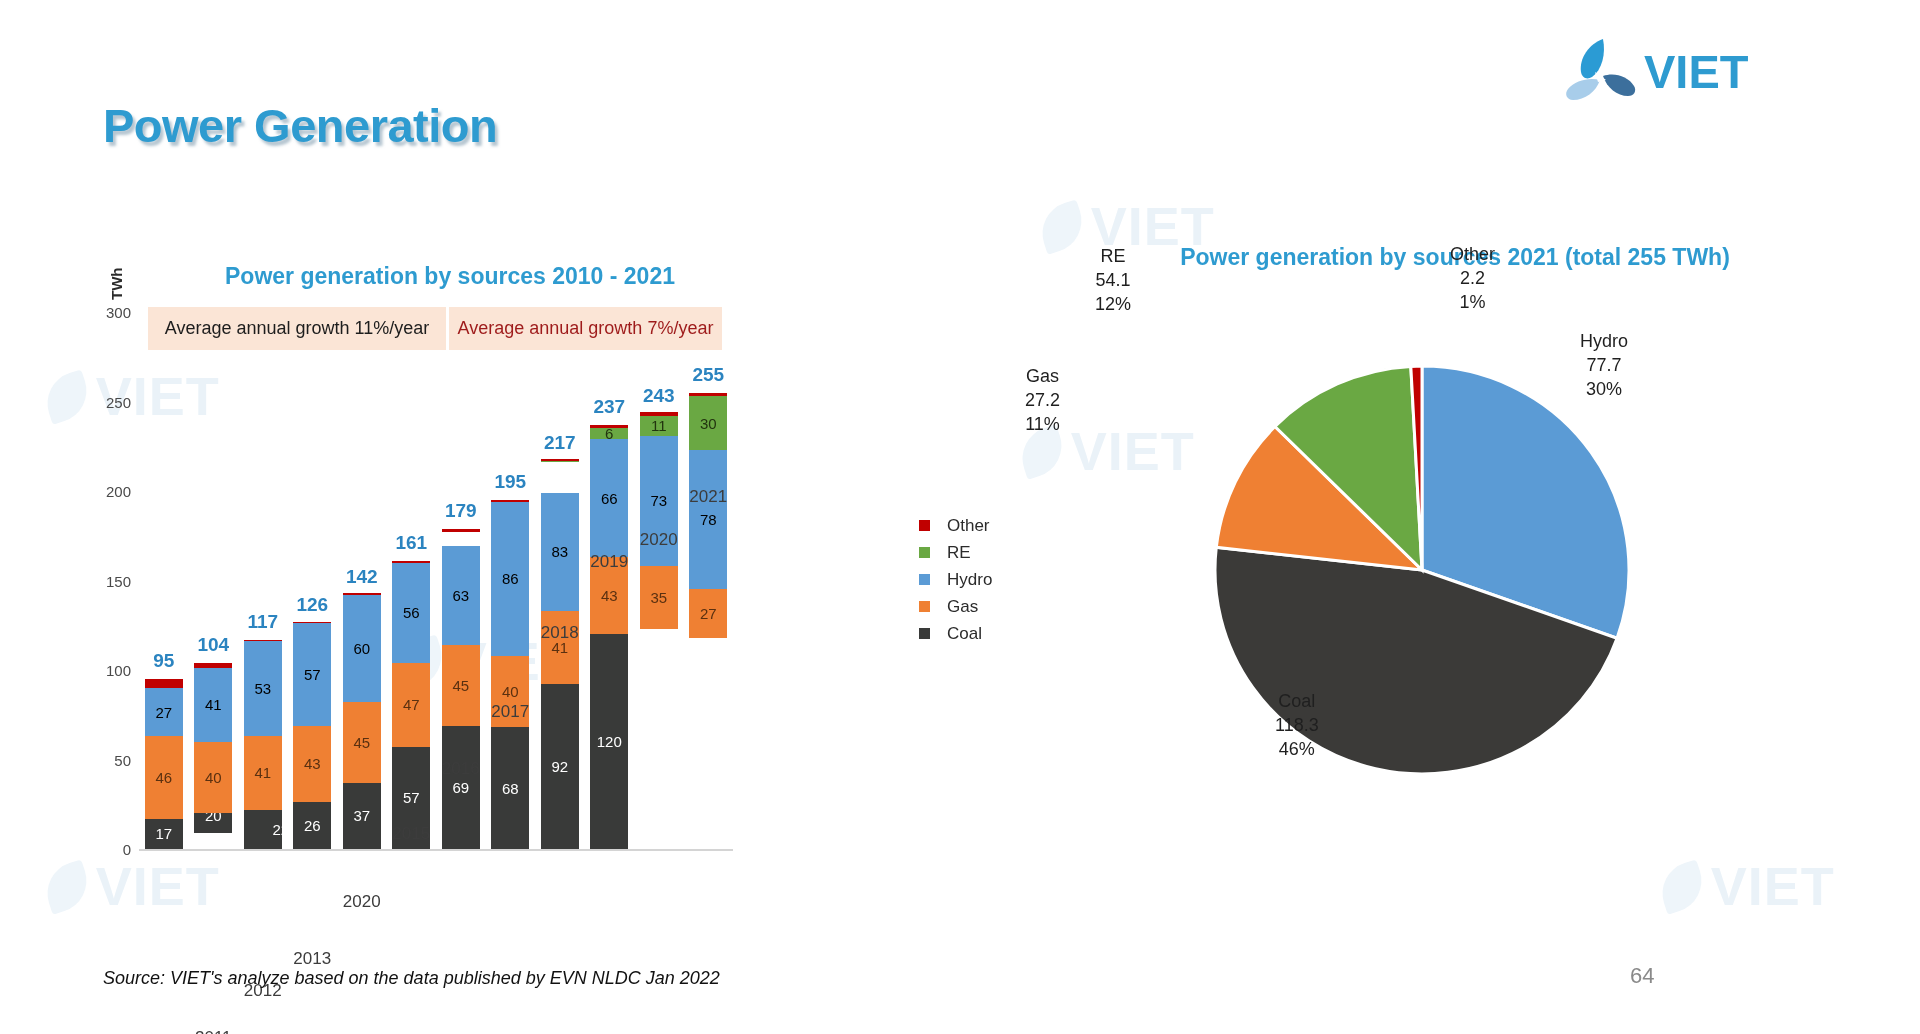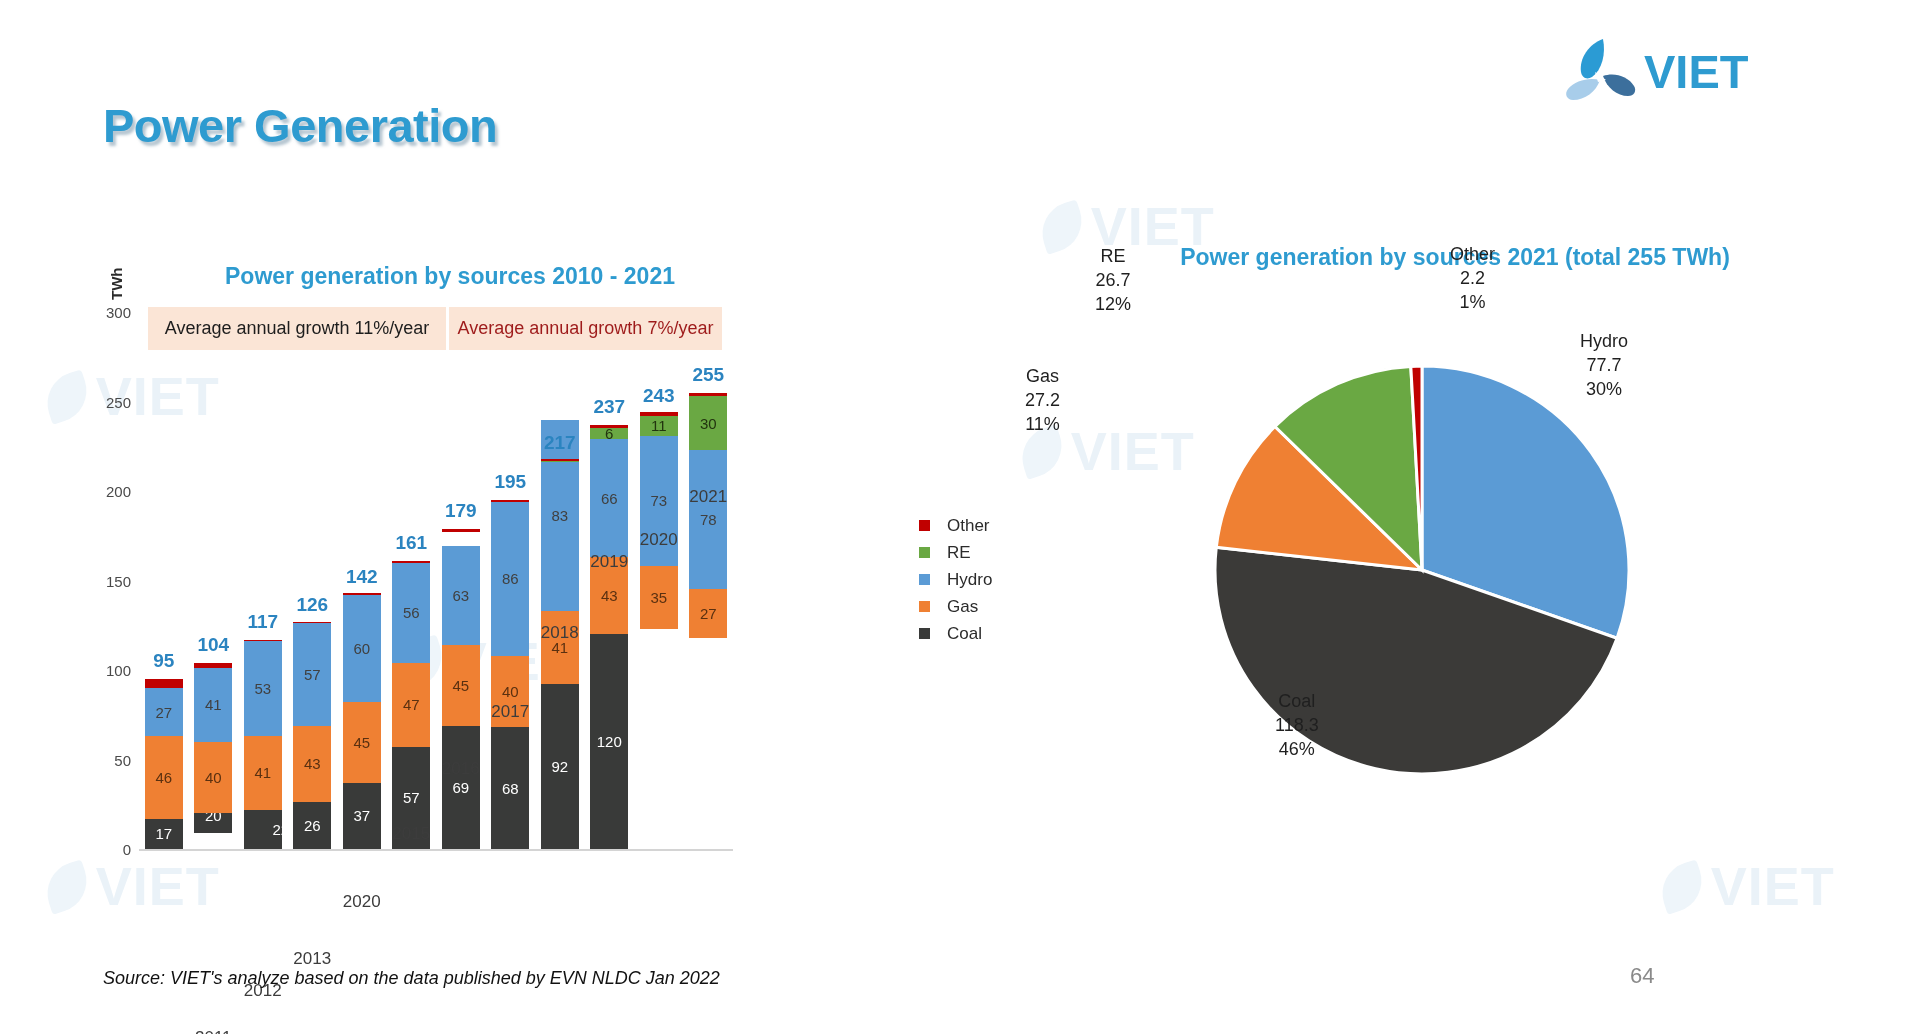--- a/index.html
+++ b/index.html
@@ -107,21 +107,21 @@
   .seg {
     position: absolute;
     left: 0; width: 100%;
     box-sizing: border-box;
     display: flex; align-items: center; justify-content: center;
     font-size: 15px;
     overflow: hidden;
   }
   .seg.coal  { background: #393a39; color: #ffffff; }
   .seg.gas   { background: #ef8033; color: #5a3010; }
-  .seg.hydro { background: #5b9bd5; color: #404040; }
+  .seg.hydro { background: #5b9bd5; color: #000000; }
   .seg.re    { background: #6aa843; color: #22340f; }
   .seg.other { background: #c00000; color: #ffffff; font-size: 12px; }
   .seg .v { line-height: 1; }
   .bar-total {
     position: absolute;
     left: 50%; transform: translateX(-50%);
     font-size: 19px; font-weight: bold; color: #2b84c0;
     white-space: nowrap;
   }
   .xlabel {
@@ -307,21 +307,21 @@
       <div class="bar-total" style="bottom: calc(100% + 7px);">195</div>
       <div class="xlabel" style="top: 187.95px; margin-top: 14px;">2017</div>
     </div>
     <div class="bar-col" style="left: 401.75px; height: 388.43px;">
       <div class="seg coal" style="bottom: 0px; height: 164.68px;">
         <span class="v">92</span>
       </div>
       <div class="seg gas" style="bottom: 164.68px; height: 73.39px;">
         <span class="v">41</span>
       </div>
-      <div class="seg hydro" style="bottom: 238.07px; height: 191px;">
+      <div class="seg hydro" style="bottom: 238.07px; height: 118px;">
         <span class="v">83</span>
       </div>
       <div class="seg re" style="bottom: 386.64px; height: 1.79px;"></div>
       <div class="seg other" style="bottom: 388.43px; height: 1.79px;"></div>
       <div class="bar-total" style="bottom: calc(100% + 7px);">217</div>
       <div class="xlabel" style="top: 148.57px; margin-top: 14px;">2018</div>
     </div>
     <div class="bar-col" style="left: 451.25px; height: 424.23px;">
       <div class="seg coal" style="bottom: 0px; height: 214.8px;">
         <span class="v">120</span>
@@ -415,21 +415,21 @@
       <span>118.3</span>
       <span>46%</span>
     </div>
     <div class="pie-label" style="left: -45px; top: 130px;">
       <span>Gas</span>
       <span>27.2</span>
       <span>11%</span>
     </div>
     <div class="pie-label" style="left: 25px; top: 10px;">
       <span>RE</span>
-      <span>26.7</span>
+      <span>54.1</span>
       <span>12%</span>
     </div>
     <div class="pie-label" style="left: 380px; top: 8px;">
       <span>Other</span>
       <span>2.2</span>
       <span>1%</span>
     </div>
   </div>
 
 <div id="source-note">Source: VIET's analyze based on the data published by EVN NLDC Jan 2022</div>

